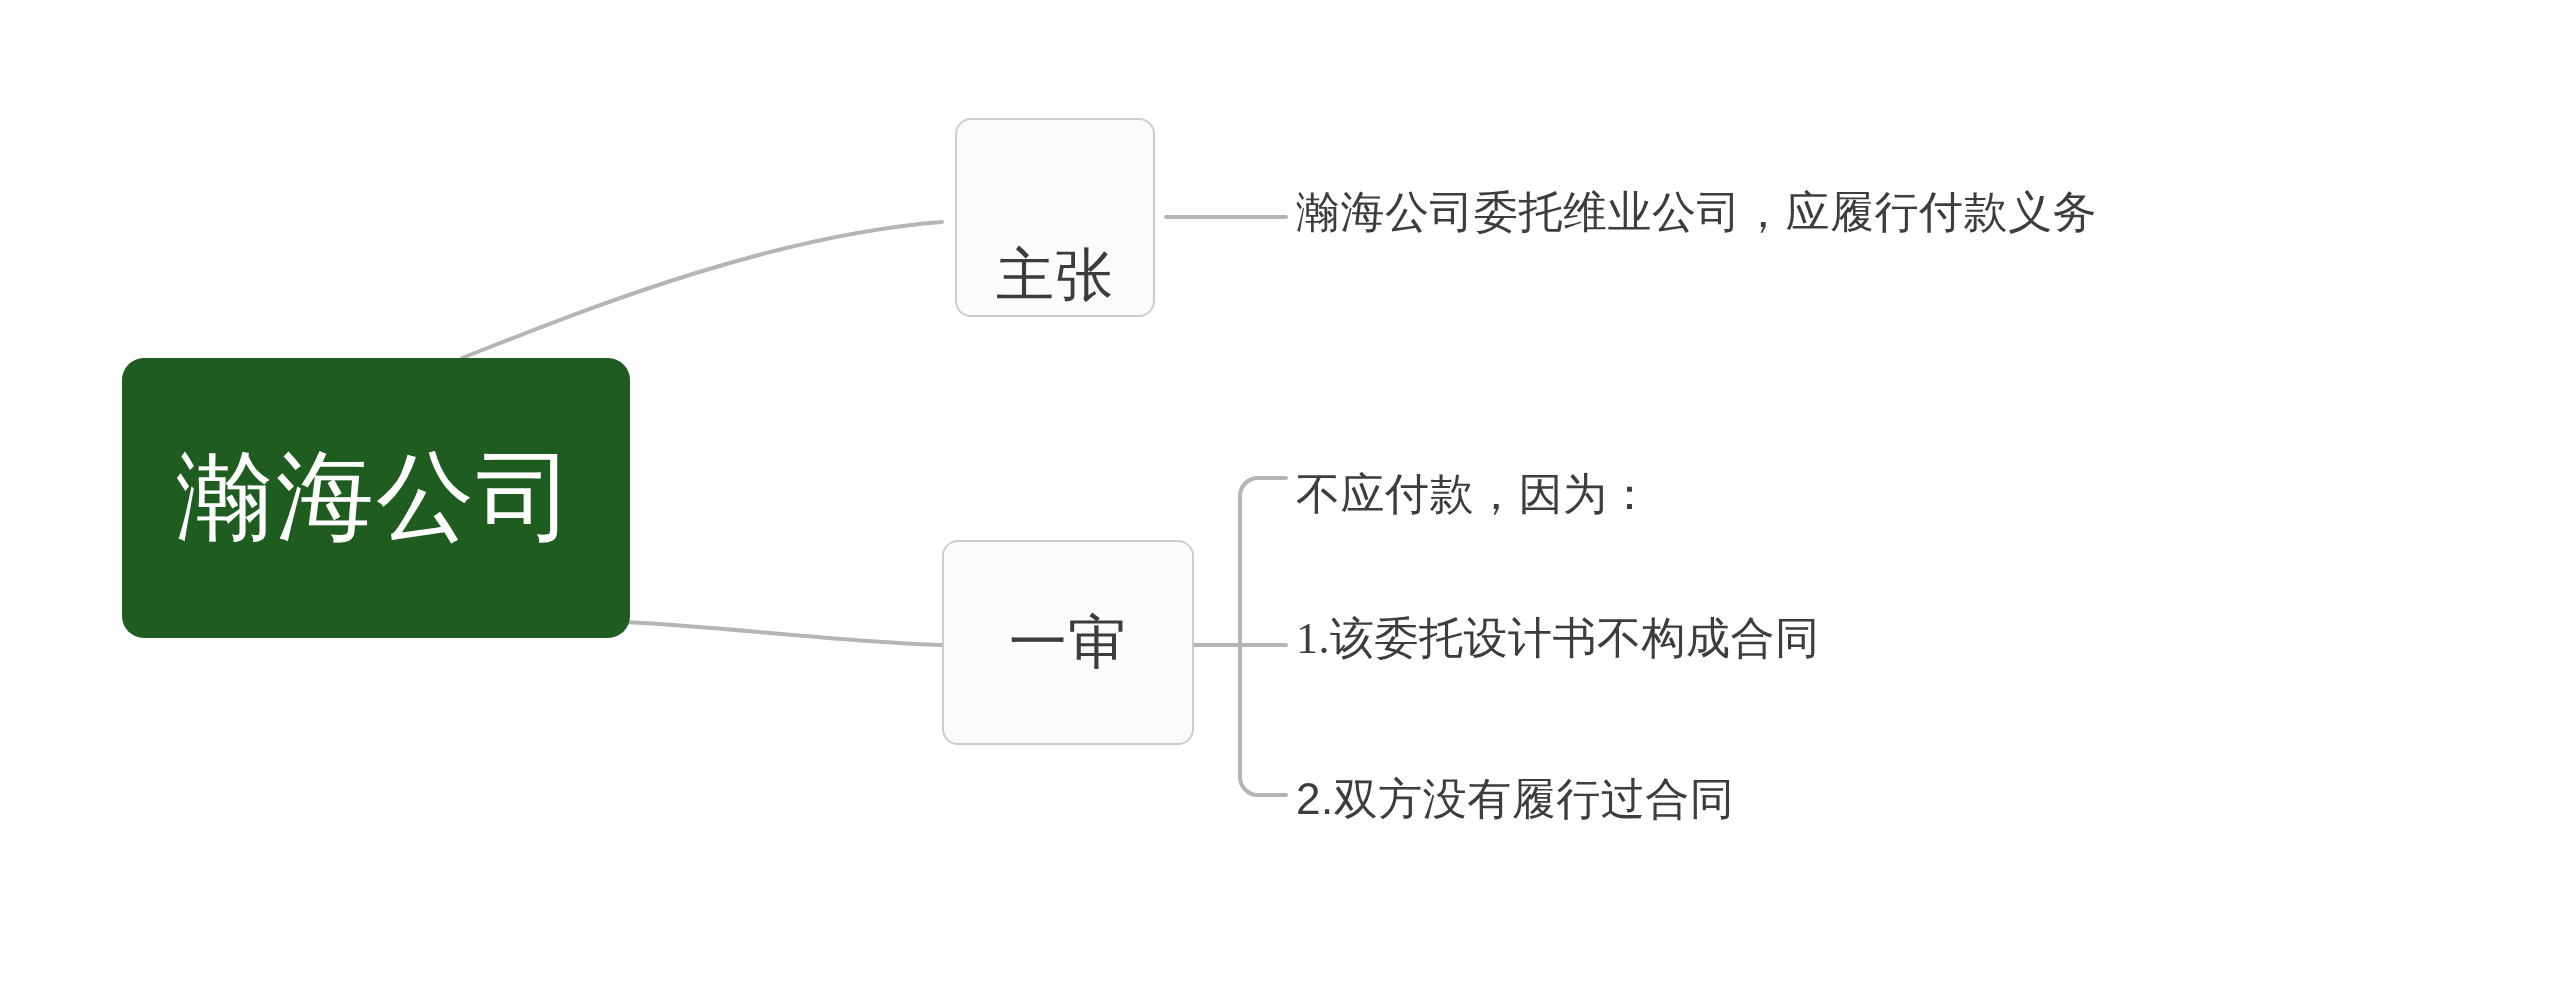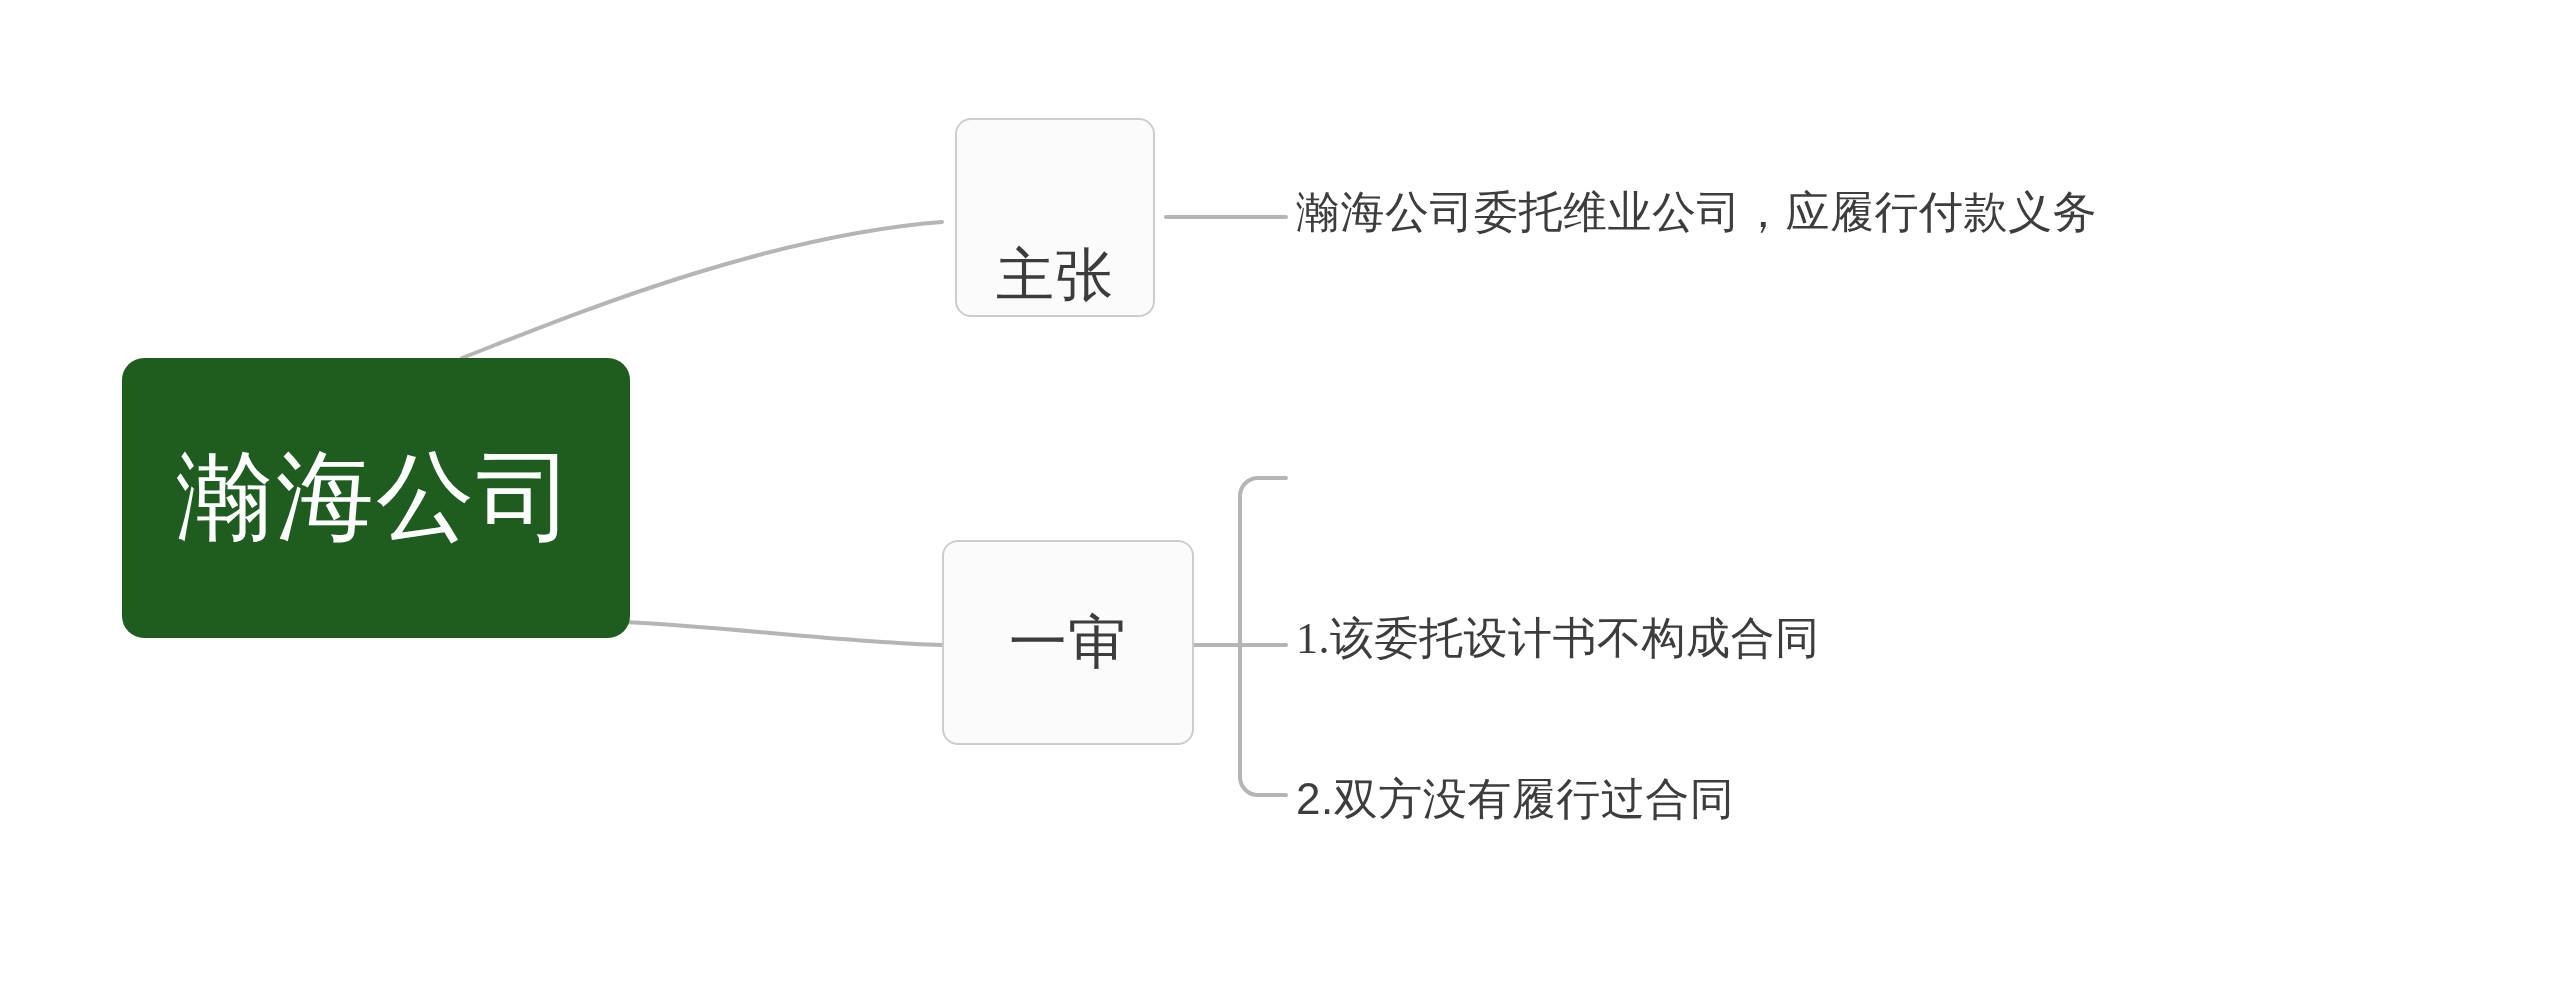--- a/index.html
+++ b/index.html
@@ -113,18 +113,19 @@
   <div id="topic-node-zhuzhang" class="node topic-node">
     <span>主张</span>
   </div>
 
   <div id="topic-node-yishen" class="node topic-node">
     <span>一审</span>
   </div>
 
   <div id="leaf-claim" class="leaf-label">瀚海公司委托维业公司，应履行付款义务</div>
 
+  <div id="leaf-reason-intro" class="leaf-label">不应付款，因为：</div>
 
   <div id="leaf-reason-1" class="leaf-label">1.该委托设计书不构成合同</div>
 
   <div id="leaf-reason-2" class="leaf-label">2.双方没有履行过合同</div>
 
 </div>
 
 </body></html>

